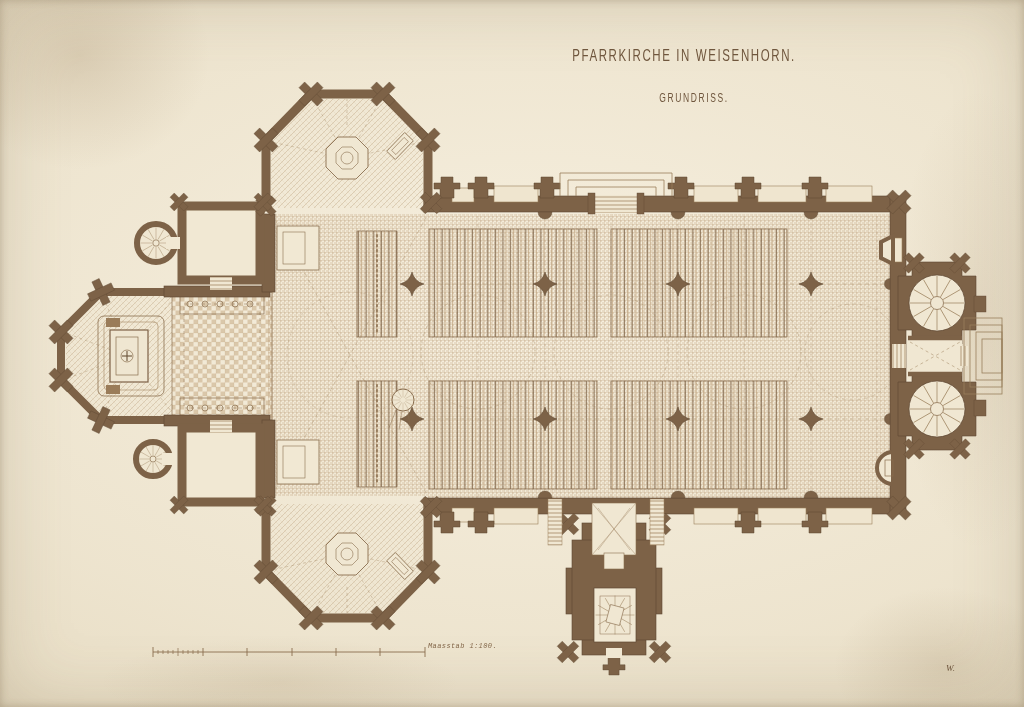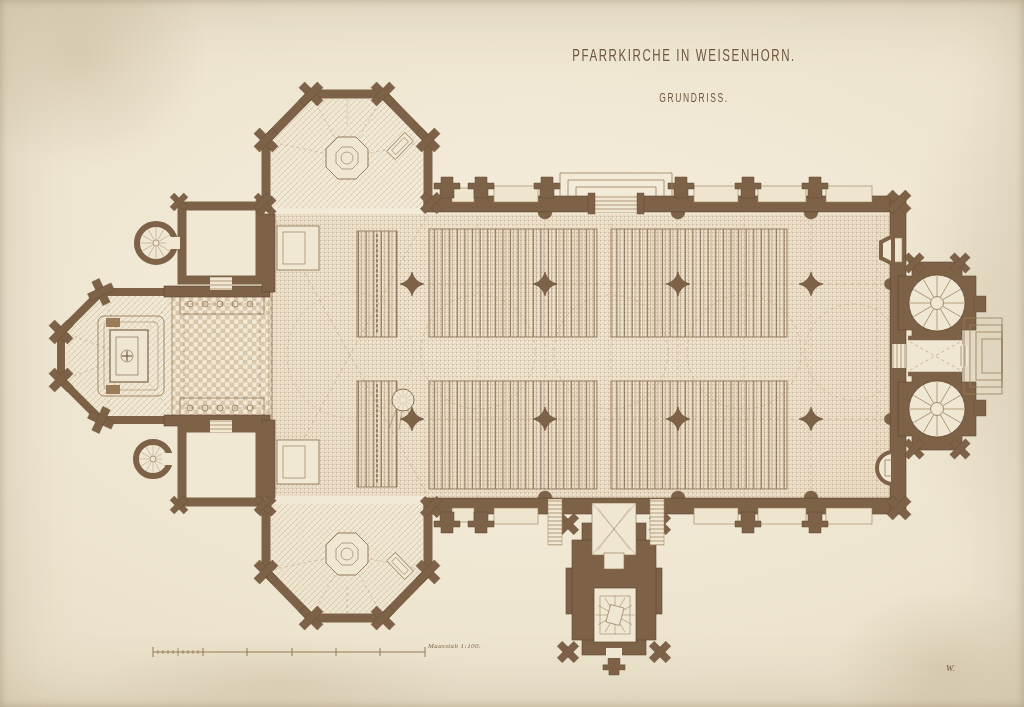--- a/index.html
+++ b/index.html
@@ -12,21 +12,21 @@
     font-family:"Liberation Sans",sans-serif;
   }
   .stain{position:absolute;pointer-events:none;}
   .stain.s1{left:-50px;top:-60px;width:260px;height:230px;background:radial-gradient(closest-side,rgba(140,112,74,.20),rgba(140,112,74,0));}
   .stain.s2{right:-40px;top:90px;width:170px;height:460px;background:radial-gradient(closest-side,rgba(150,122,84,.14),rgba(150,122,84,0));}
   .stain.s3{left:100px;bottom:-20px;width:360px;height:90px;background:radial-gradient(closest-side,rgba(145,118,78,.12),rgba(145,118,78,0));}
   .stain.s4{right:-30px;bottom:-40px;width:220px;height:160px;background:radial-gradient(closest-side,rgba(130,104,66,.16),rgba(130,104,66,0));}
   .hand{position:absolute;color:#6f563d;white-space:nowrap;}
   .title{left:572px;top:46px;width:224px;text-align:center;font-size:11.5px;font-weight:500;letter-spacing:1.6px;transform:scaleY(1.45);transform-origin:top center;}
   .subtitle{left:634px;top:91px;width:120px;text-align:center;font-size:8.5px;font-weight:500;letter-spacing:1.6px;transform:scaleY(1.4);transform-origin:top center;}
-  .scalelabel{left:428px;top:642px;font-size:7px;font-family:Liberation Serif, serif;font-style:italic;color:#84674a;letter-spacing:.4px;}
+  .scalelabel{left:428px;top:642px;font-size:7px;font-family:Liberation Mono, monospace;font-style:italic;color:#84674a;letter-spacing:.4px;}
   .platemark{left:946px;top:663px;font-size:9px;font-family:"Liberation Serif",serif;font-style:italic;color:#6b523a;}
   svg.plan{position:absolute;left:0;top:0;}
 </style>
 </head>
 <body>
 
 <div class="sheet">
   <div class="stain s1"></div>
   <div class="stain s2"></div>
   <div class="stain s3"></div>

